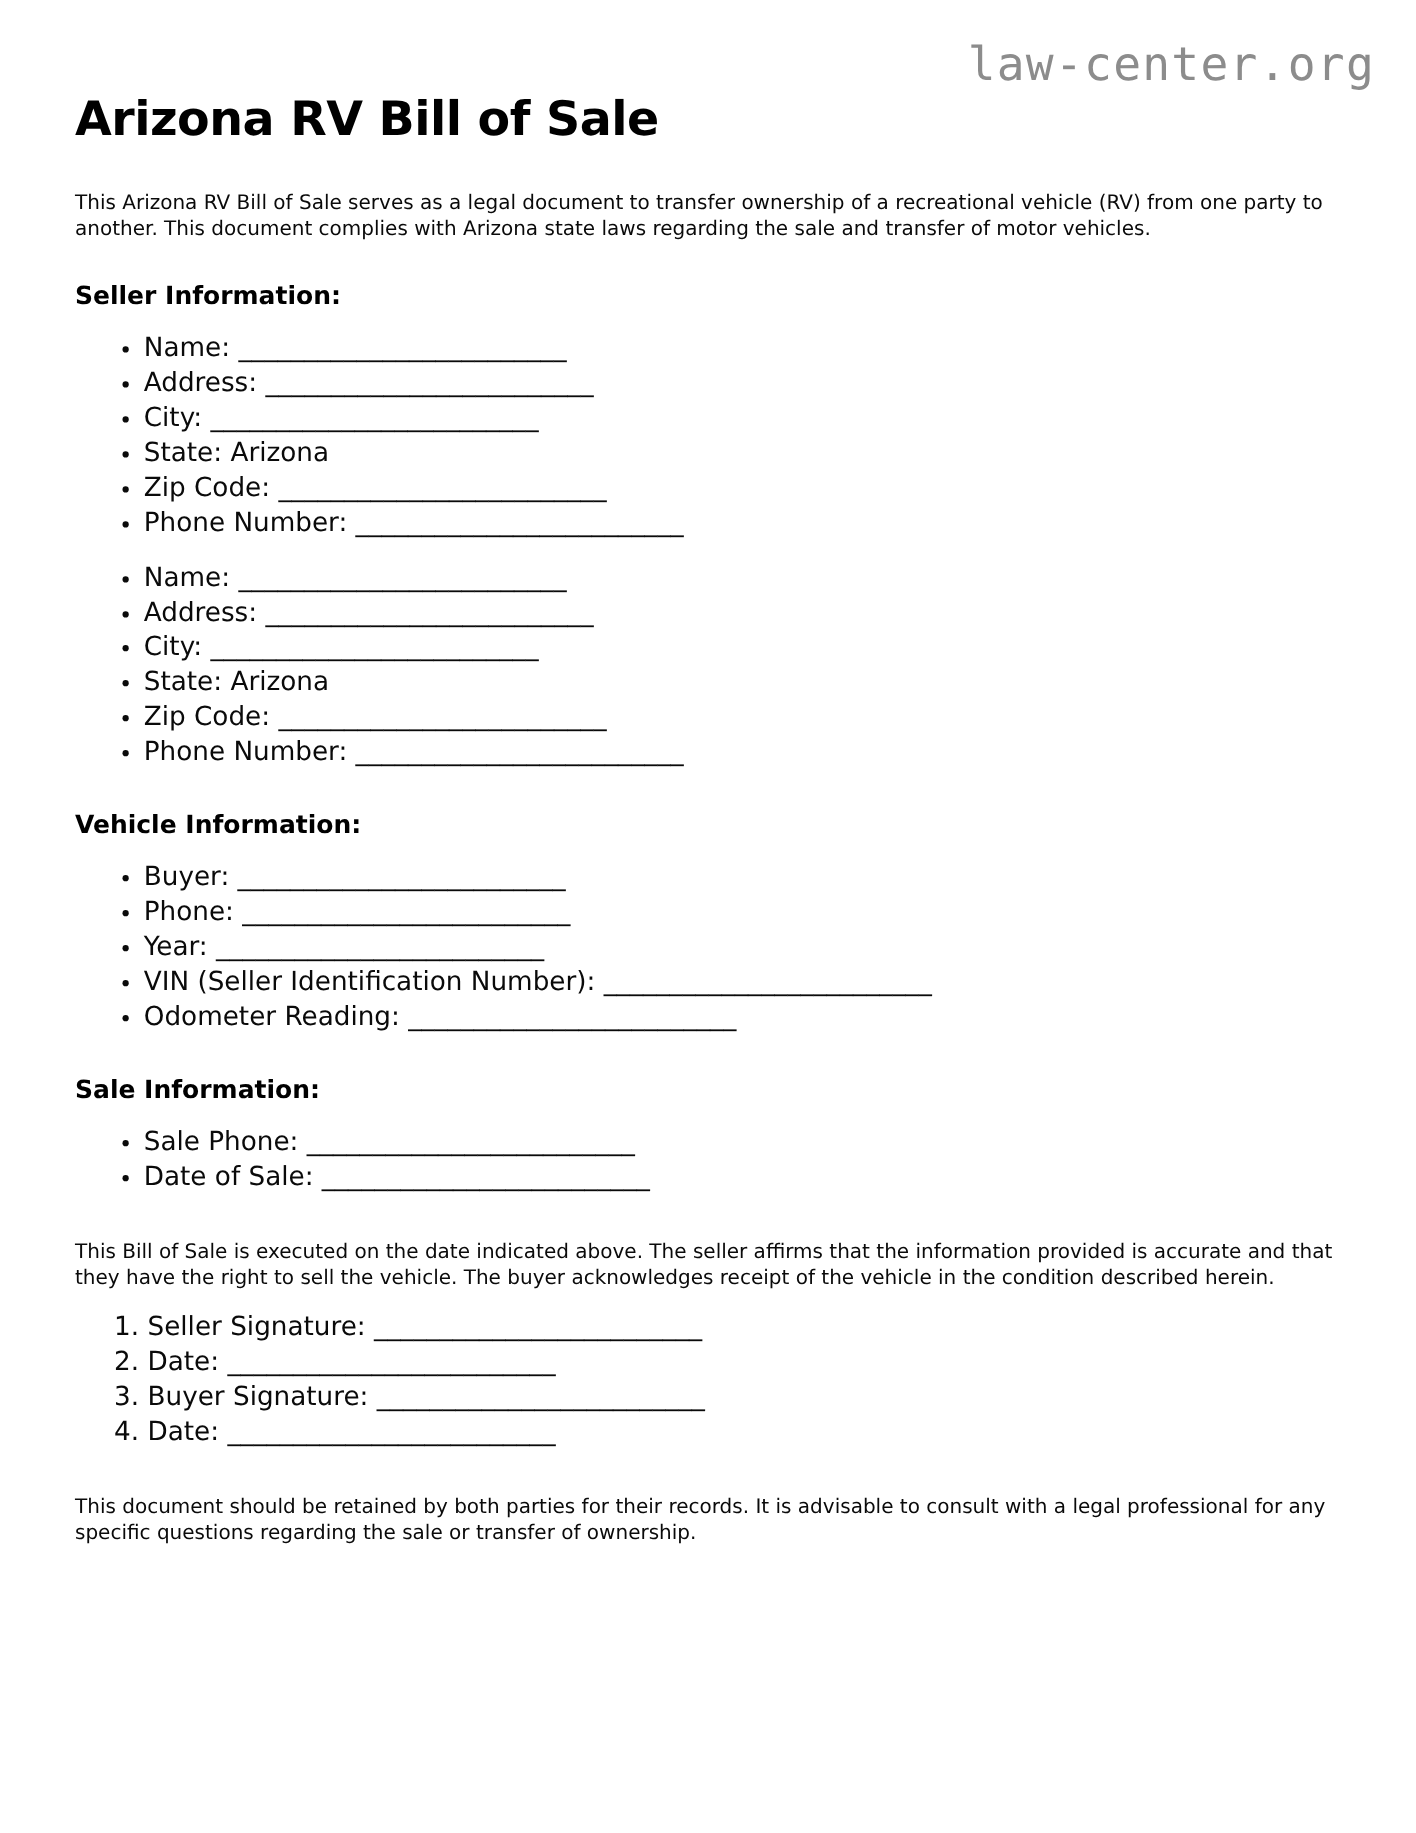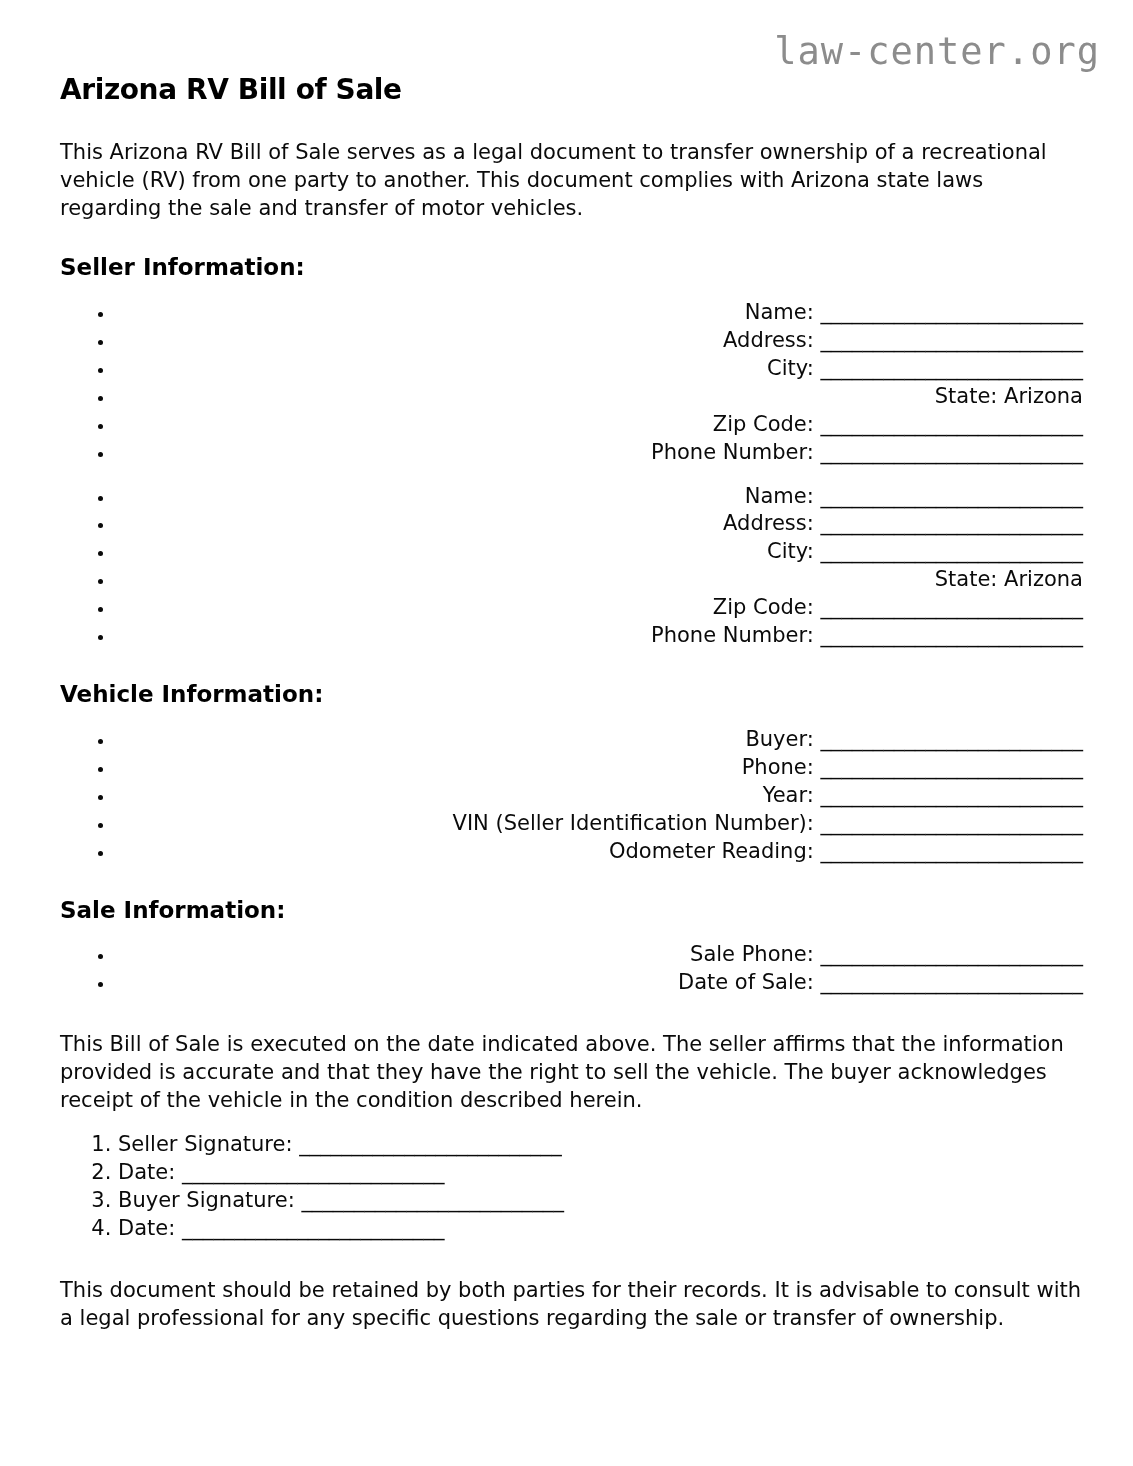--- a/index.html
+++ b/index.html
@@ -32,52 +32,51 @@
     font-size: 37px;
     letter-spacing: 1px;
     color: #8c8c8c;
     white-space: nowrap;
     line-height: 1;
   }
   
   .doc-title {
     margin: 0;
     padding-top: 74px;
-    font-size: 28px;
+    font-size: 38px;
     font-weight: bold;
     letter-spacing: -0.4px;
     line-height: 1.12;
     color: #000;
   }
   
   .para {
     margin: 0;
     padding-top: 34px;
-    font-size: 21px;
+    font-size: 16px;
     line-height: 1.33;
     max-width: 1025px;
     color: #0a0a0a;
   }
   
   .section-heading {
     margin: 0;
     padding-top: 30px;
-    font-size: 23px;
+    font-size: 20px;
     font-weight: bold;
     line-height: 1.3;
     color: #000;
   }
   
   ul.field-list {
     list-style-type: disc;
     margin: 0;
     padding-top: 16px;
     padding-left: 55px;
     padding-bottom: 0;
-    text-align: right;
   }
   ol.sig-list {
     list-style-type: decimal;
     margin: 0;
     padding-top: 16px;
     padding-left: 58px;
     padding-bottom: 0;
   }
   ul.field-list li,
   ol.sig-list li {

